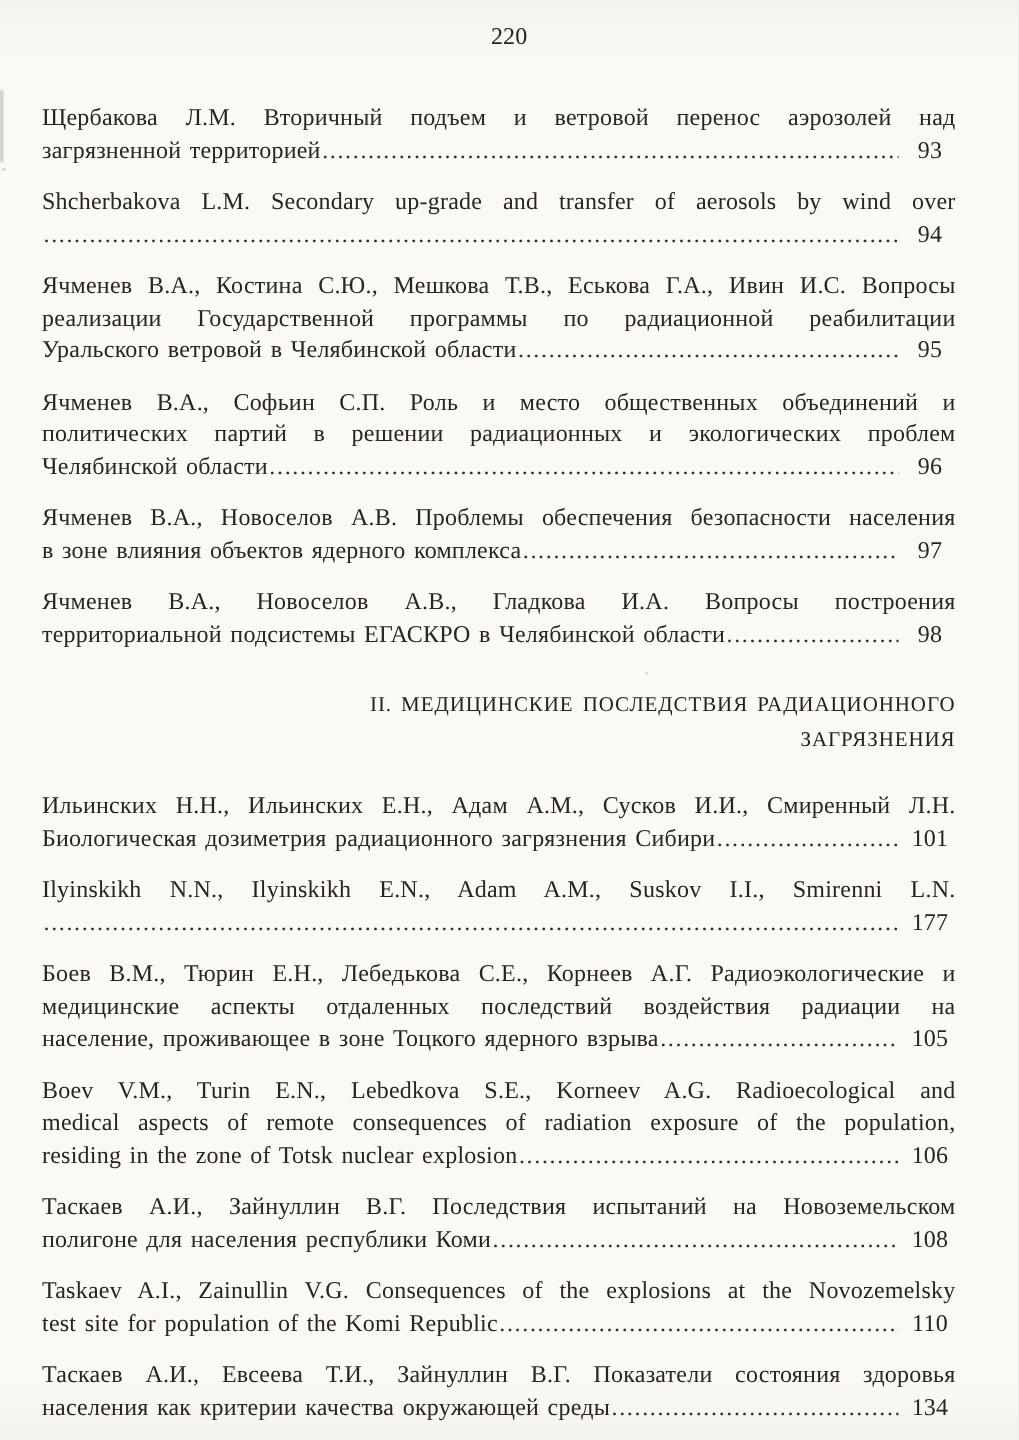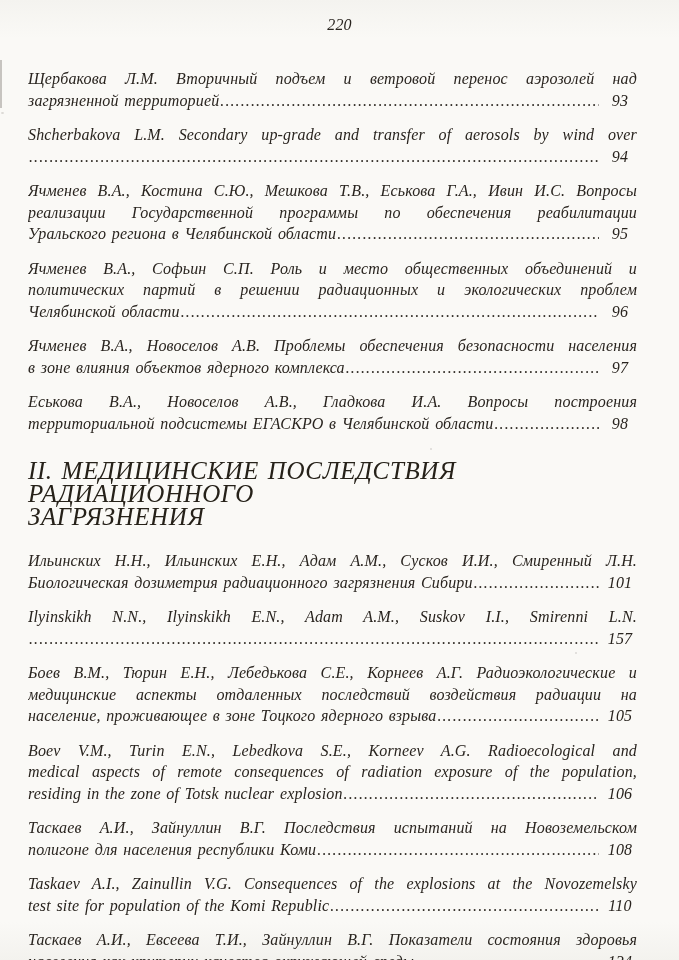--- a/index.html
+++ b/index.html
@@ -14,21 +14,20 @@
     width: 679px; height: 960px;
     box-sizing: border-box;
     padding: 14px 42px 0 28px;
     background: linear-gradient(180deg, #f4f3ef 0%, #faf9f6 4%, #faf9f6 96%, #f3f2ee 100%);
     color: #29241f;
     font-size: 16px;
     line-height: 21.5px;
     letter-spacing: 0.15px;
     word-spacing: 1.5px;
     overflow: hidden;
-    font-style: italic;
   }
   .page-number {
     position: relative;
     left: 7px;
     text-align: center;
     line-height: 21px;
     margin: 0 0 33px 0;
   }
   .toc-entry { margin: 0 0 13px 0; }
   .just-line {
@@ -54,22 +53,22 @@
     content: "..........................................................................................................................................................";
     letter-spacing: 1.1px;
   }
   .page-ref {
     flex: 0 0 auto;
     min-width: 34px;
     text-align: center;
   }
   .section-heading {
     margin: 25px 0 22px 0;
-    text-align: left;
-    font-size: 25px;
+    text-align: right;
+    font-size: 14px;
     line-height: 23px;
     letter-spacing: 0.6px;
     word-spacing: 2px;
     color: #262119;
   }
   .scan-smudge {
     position: absolute;
     left: 0; top: 60px;
     width: 2px; height: 48px;
     background: rgba(70, 62, 54, 0.28);
@@ -100,23 +99,23 @@
       </div>
       <div class="toc-entry">
         <div class="just-line">Shcherbakova L.M. Secondary up-grade and transfer of aerosols by wind over</div>
         <div class="entry-last-line">
           <span class="dot-leader"></span>
           <span class="page-ref">94</span>
         </div>
       </div>
       <div class="toc-entry">
         <div class="just-line">Ячменев В.А., Костина С.Ю., Мешкова Т.В., Еськова Г.А., Ивин И.С. Вопросы</div>
-        <div class="just-line">реализации Государственной программы по обеспечения реабилитации</div>
-        <div class="entry-last-line">
-          <span class="line-text">Уральского региона в Челябинской области</span>
+        <div class="just-line">реализации Государственной программы по радиационной реабилитации</div>
+        <div class="entry-last-line">
+          <span class="line-text">Уральского ветровой в Челябинской области</span>
           <span class="dot-leader"></span>
           <span class="page-ref">95</span>
         </div>
       </div>
       <div class="toc-entry">
         <div class="just-line">Ячменев В.А., Софьин С.П. Роль и место общественных объединений и</div>
         <div class="just-line">политических партий в решении радиационных и экологических проблем</div>
         <div class="entry-last-line">
           <span class="line-text">Челябинской области</span>
           <span class="dot-leader"></span>
@@ -125,21 +124,21 @@
       </div>
       <div class="toc-entry">
         <div class="just-line">Ячменев В.А., Новоселов А.В. Проблемы обеспечения безопасности населения</div>
         <div class="entry-last-line">
           <span class="line-text">в зоне влияния объектов ядерного комплекса</span>
           <span class="dot-leader"></span>
           <span class="page-ref">97</span>
         </div>
       </div>
       <div class="toc-entry">
-        <div class="just-line">Еськова В.А., Новоселов А.В., Гладкова И.А. Вопросы построения</div>
+        <div class="just-line">Ячменев В.А., Новоселов А.В., Гладкова И.А. Вопросы построения</div>
         <div class="entry-last-line">
           <span class="line-text">территориальной подсистемы ЕГАСКРО в Челябинской области</span>
           <span class="dot-leader"></span>
           <span class="page-ref">98</span>
         </div>
       </div>
       <div class="section-heading">
         <div class="heading-line">II. МЕДИЦИНСКИЕ ПОСЛЕДСТВИЯ РАДИАЦИОННОГО</div>
         <div class="heading-line">ЗАГРЯЗНЕНИЯ</div>
       </div>
@@ -148,21 +147,21 @@
         <div class="entry-last-line">
           <span class="line-text">Биологическая дозиметрия радиационного загрязнения Сибири</span>
           <span class="dot-leader"></span>
           <span class="page-ref">101</span>
         </div>
       </div>
       <div class="toc-entry">
         <div class="just-line">Ilyinskikh N.N., Ilyinskikh E.N., Adam A.M., Suskov I.I., Smirenni L.N.</div>
         <div class="entry-last-line">
           <span class="dot-leader"></span>
-          <span class="page-ref">157</span>
+          <span class="page-ref">177</span>
         </div>
       </div>
       <div class="toc-entry">
         <div class="just-line">Боев В.М., Тюрин Е.Н., Лебедькова С.Е., Корнеев А.Г. Радиоэкологические и</div>
         <div class="just-line">медицинские аспекты отдаленных последствий воздействия радиации на</div>
         <div class="entry-last-line">
           <span class="line-text">население, проживающее в зоне Тоцкого ядерного взрыва</span>
           <span class="dot-leader"></span>
           <span class="page-ref">105</span>
         </div>

